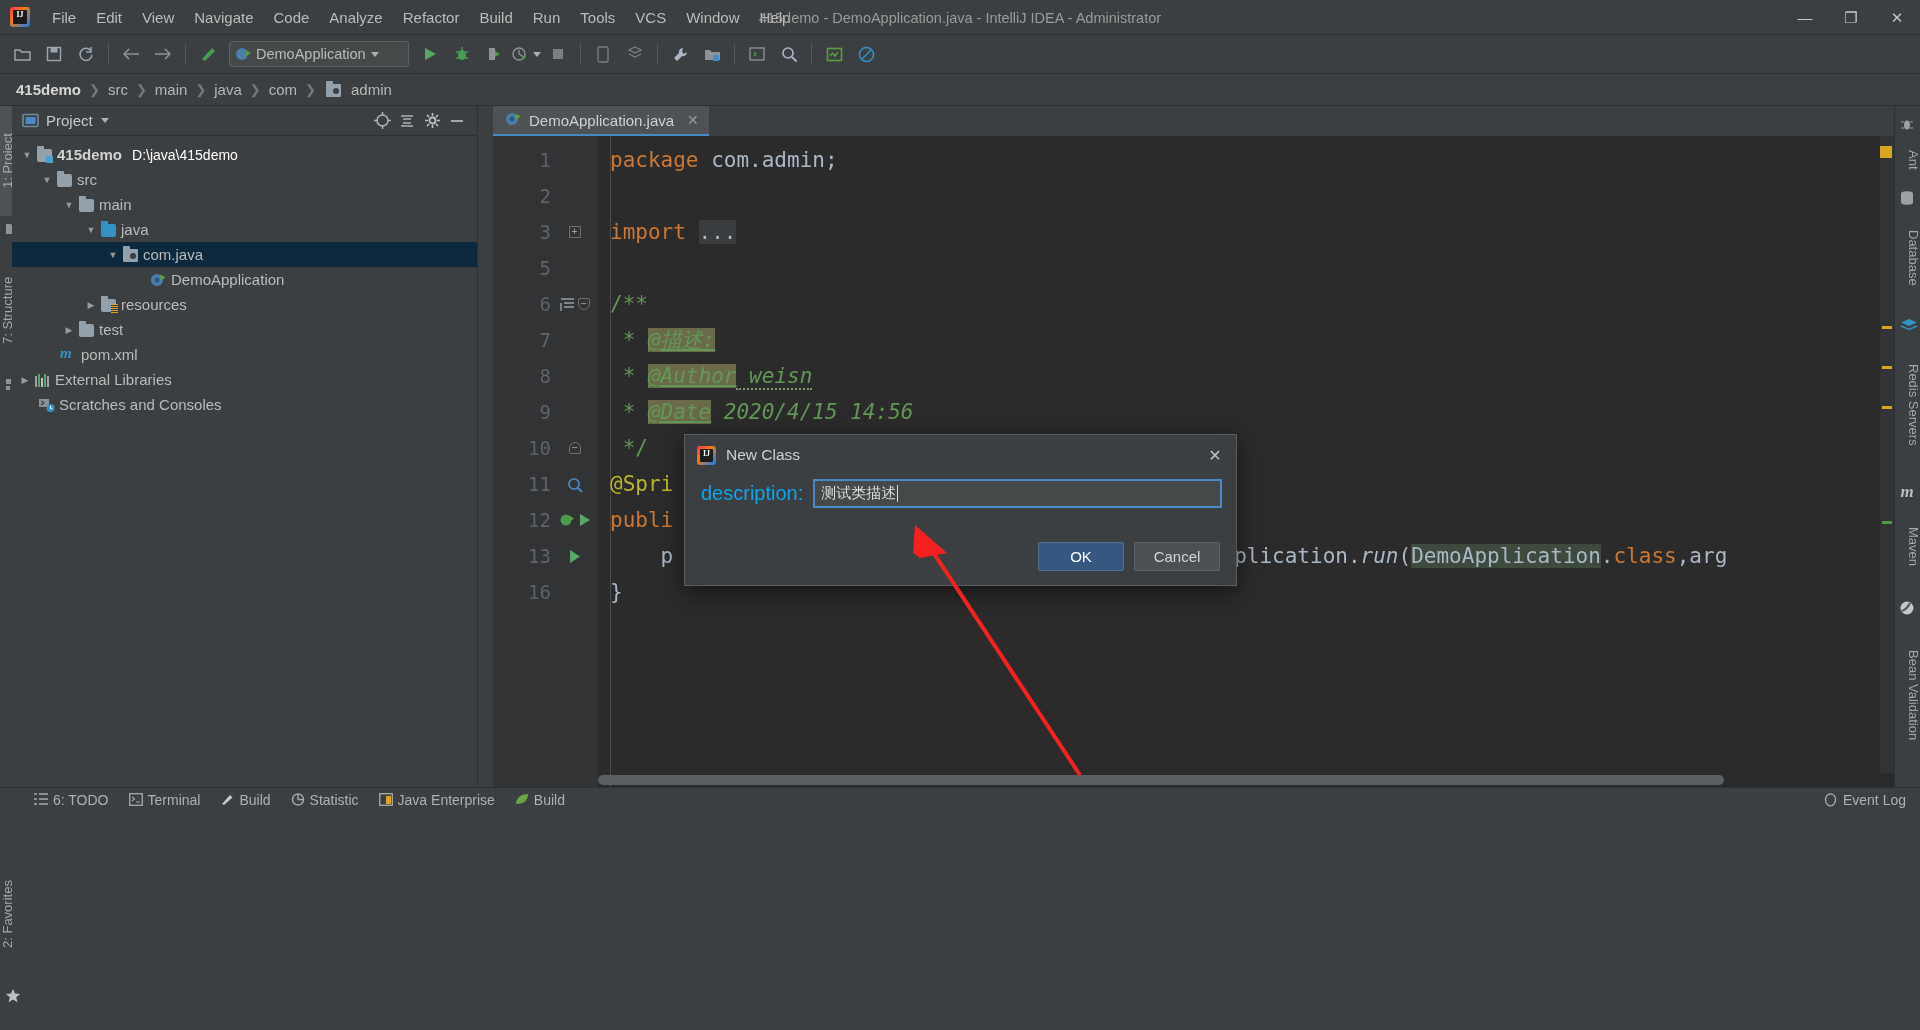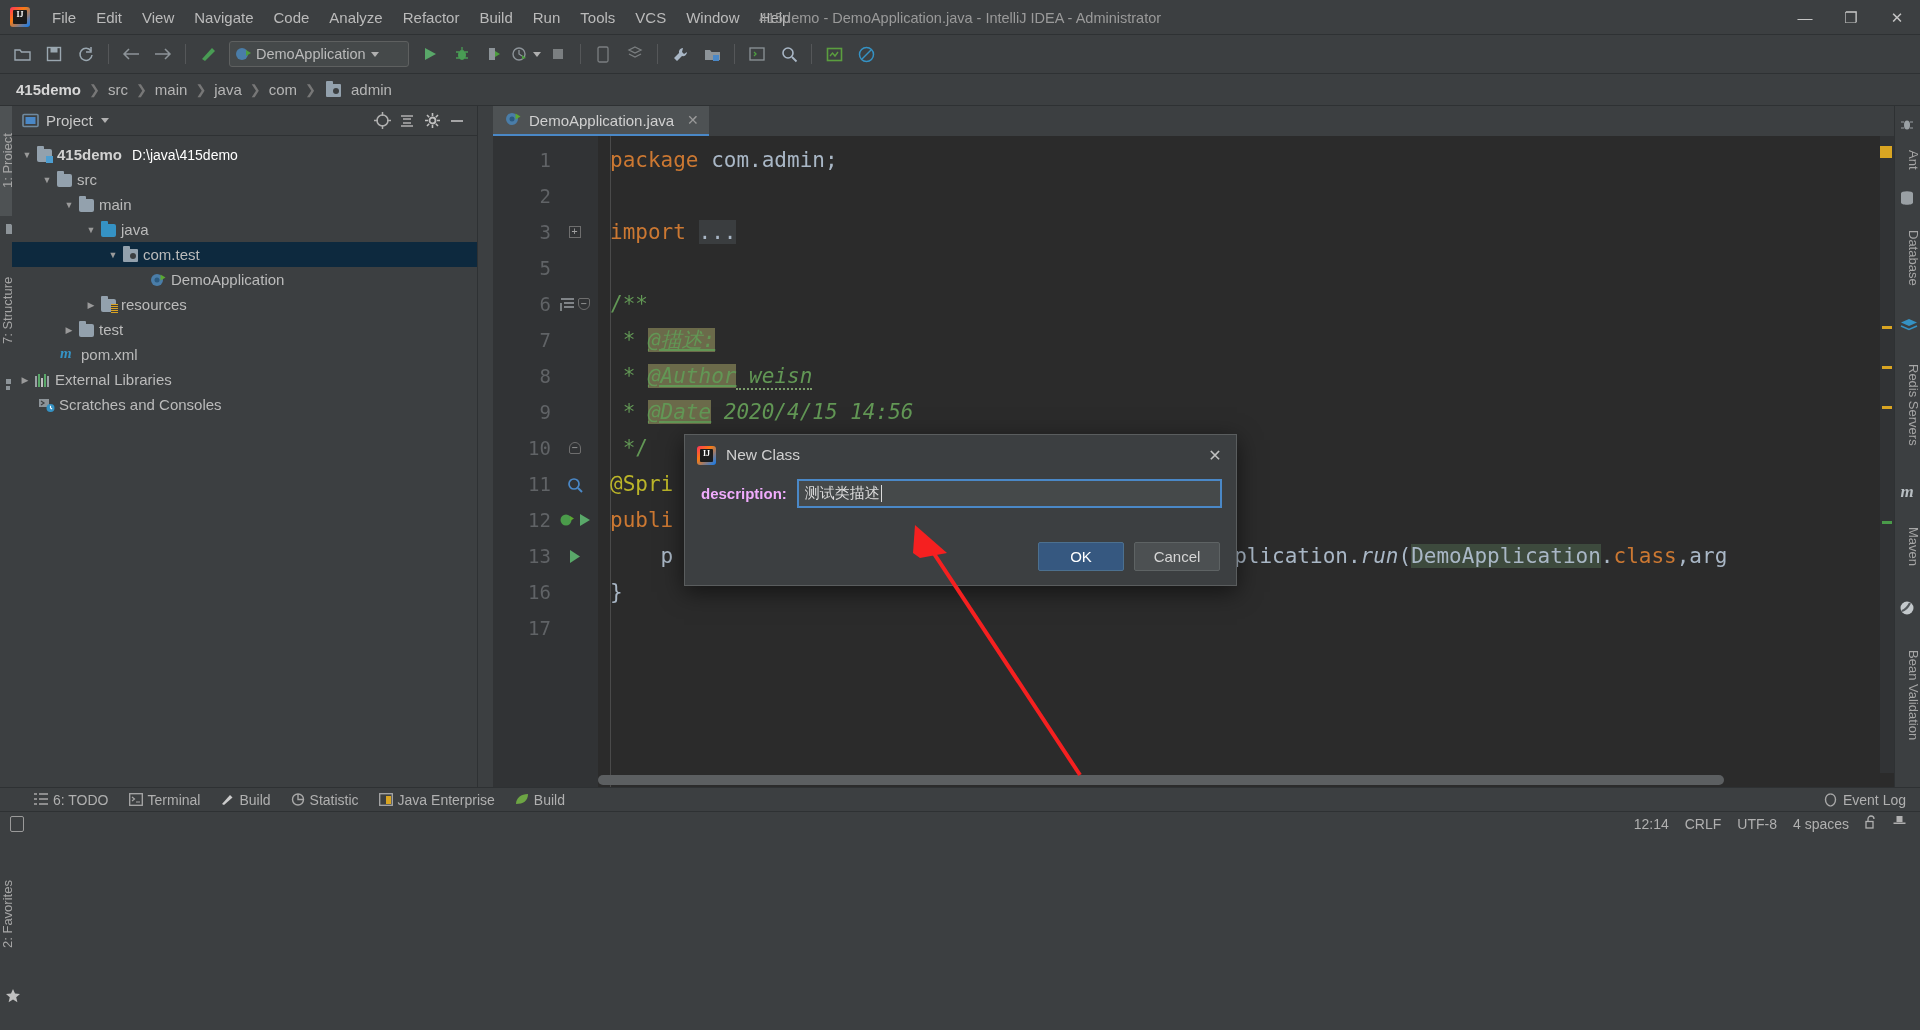--- a/index.html
+++ b/index.html
@@ -187,21 +187,21 @@
   
   .dialog {
     position: absolute; left: 684px; top: 434px; width: 553px; height: 152px;
     background: #3c3f41; border: 1px solid #5a5d5e; box-shadow: 0 6px 22px rgba(0,0,0,.55);
     z-index: 60;
   }
   .dlg-title { height: 40px; display:flex; align-items:center; padding: 0 8px 0 12px; }
   .dlg-title .t { font-size: 15.5px; color: #cfcfcf; margin-left: 10px; }
   .dlg-close { margin-left:auto; width:26px;height:26px;display:flex;align-items:center;justify-content:center;color:#c0c0c0;font-size:16px;}
   .dlg-body { display:flex; align-items:center; padding: 4px 14px 0 16px; gap: 10px; }
-  .dlg-label { font-size: 15px; color: #f0abfc; font-weight: bold; }
+  .dlg-label { font-size: 20px; color: #0ea5e9; }
   .dlg-input {
     flex:1; height: 29px; background: #45494a; border: 2px solid #4a88c7;
     color: #dcdcdc; font-size: 15px; padding: 0 6px; display:flex; align-items:center;
     font-family:"Liberation Sans", sans-serif;
   }
   .caret { display:inline-block; width:1px; height:17px; background:#dcdcdc; margin-left:1px; }
   .dlg-buttons { position:absolute; right: 16px; bottom: 14px; display:flex; gap: 10px;}
   .btn {
     min-width: 86px; height: 29px; display:flex; align-items:center; justify-content:center;
     font-size: 15px; border-radius: 2px;
@@ -552,21 +552,21 @@
             <span class="folder blue" style="position:absolute;left:1px;right:1px;"></span>
           </span>
         <span class="tlabel">java</span>
       </div>
 
       <div class="trow sel" style="padding-left:92px">
         <span class="twist">▼</span>
         <span class="ico">
             <span class="pkgico" style="position:absolute;left:1px;right:1px;"></span>
           </span>
-        <span class="tlabel">com.test</span>
+        <span class="tlabel">com.java</span>
       </div>
 
       <div class="trow" style="padding-left:138px">
         <span class="ico">
           <svg width="17" height="16" viewBox="0 0 17 16">
               <circle cx="7" cy="8" r="6" fill="#4a7da8"></circle>
               <circle cx="7" cy="8" r="2.5" fill="#2b5a80"></circle>
               <path d="M10.5 2.5l5 3-5 3z" fill="#5ba832"></path>
             </svg>
         </span>
@@ -746,25 +746,20 @@
         <div class="cline" style="top:402px; left:640px">
           <span class="ctext" style="margin-left:0"><span class="cls">SpringApplication.</span><span class="cmi" style="color:#a9b7c6;font-style:italic">run</span><span class="cls">(</span><span class="cls" style="background:#3d4a3d">DemoApplication</span><span class="cls">.</span><span class="k">class</span><span class="cls">,arg</span></span>
         </div>
 
         <div class="cline" style="top:438px">
           <span class="lno">16</span>
           <span class="gmark"></span>
           <span class="ctext"><span class="s">}</span></span>
         </div>
 
-        <div class="cline" style="top:474px">
-          <span class="lno">17</span>
-          <span class="gmark"></span>
-          <span class="ctext"></span>
-        </div>
       </div>
 
       <div class="hscroll">
           <div class="thumb"></div>
         </div>
     </div>
 
     <div class="markstrip">
       <div class="mk" style="top:10px; background:#d9a522; height:12px; width:12px;"></div>
       <div class="mk" style="top:190px; background:#d9a522;"></div>
@@ -842,35 +837,14 @@
     </div>
     <div class="twb-right">
       <svg width="13" height="14" viewBox="0 0 13 14">
           <path d="M6.5 1C3.5 1 1.5 3.5 1.5 6.5S3.5 13 6.5 13" fill="none" stroke="#a8a8a8" stroke-width="1.4"></path>
           <path d="M6.5 1c3 0 5 2.5 5 5.5S9.5 13 6.5 13" fill="none" stroke="#a8a8a8" stroke-width="1.4"></path>
         </svg>
       <span>Event Log</span>
     </div>
   </div>
 
-  <div class="statusbar">
-    <span class="bottomleftico"></span>
-    <div class="sb-right">
-      <span>12:14</span>
-      <span>CRLF</span>
-      <span>UTF-8</span>
-      <span>4 spaces</span>
-      <span>
-        <svg width="12" height="14" viewBox="0 0 12 14">
-            <path d="M3 7V4a3 3 0 0 1 6 0" fill="none" stroke="#b0b0b0" stroke-width="1.3"></path>
-            <rect x="1" y="6.5" width="7" height="6.5" fill="none" stroke="#b0b0b0" stroke-width="1.3"></rect>
-          </svg>
-      </span>
-      <span>
-        <svg width="13" height="14" viewBox="0 0 13 14">
-            <path d="M3.5 1h6v6h-6z" fill="#b0b0b0"></path>
-            <path d="M0.5 7.5h12v1.5h-12z" fill="#b0b0b0"></path>
-          </svg>
-      </span>
-    </div>
-  </div>
 
 </div>
 
 </body></html>

